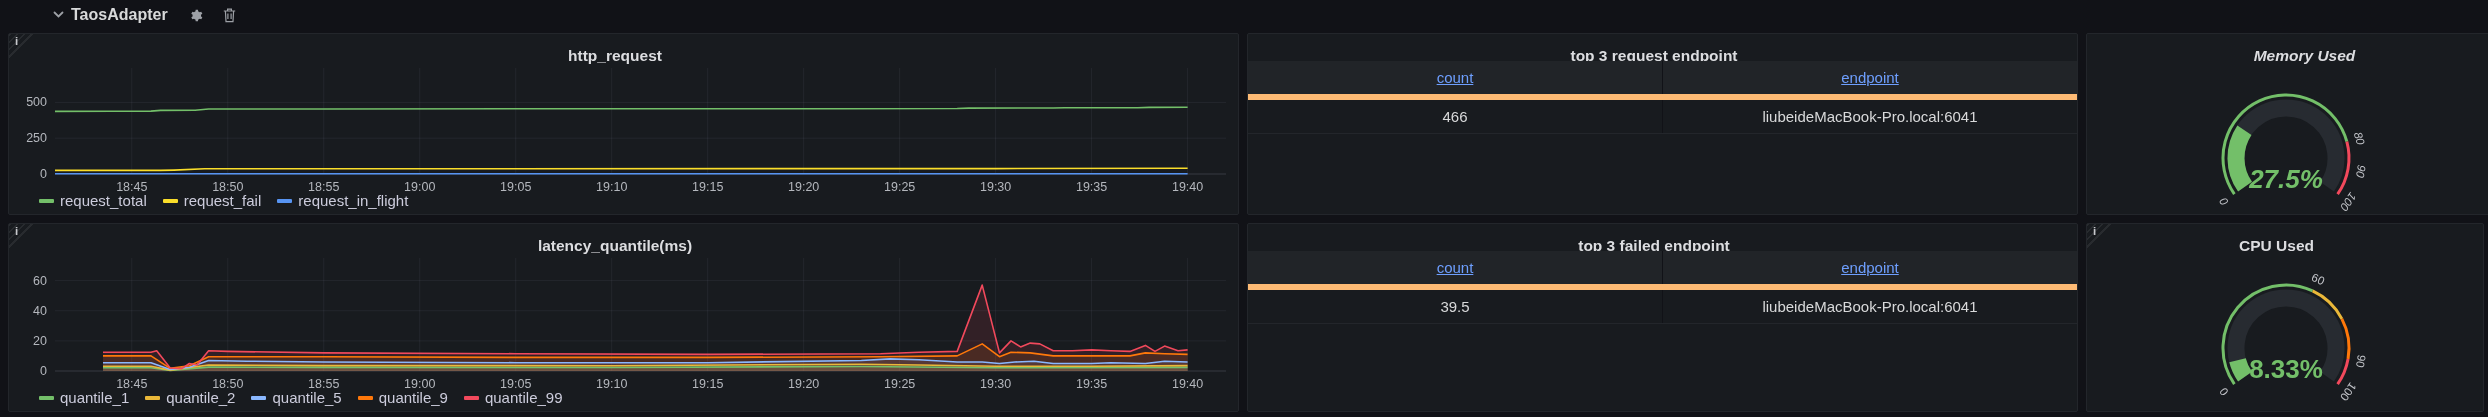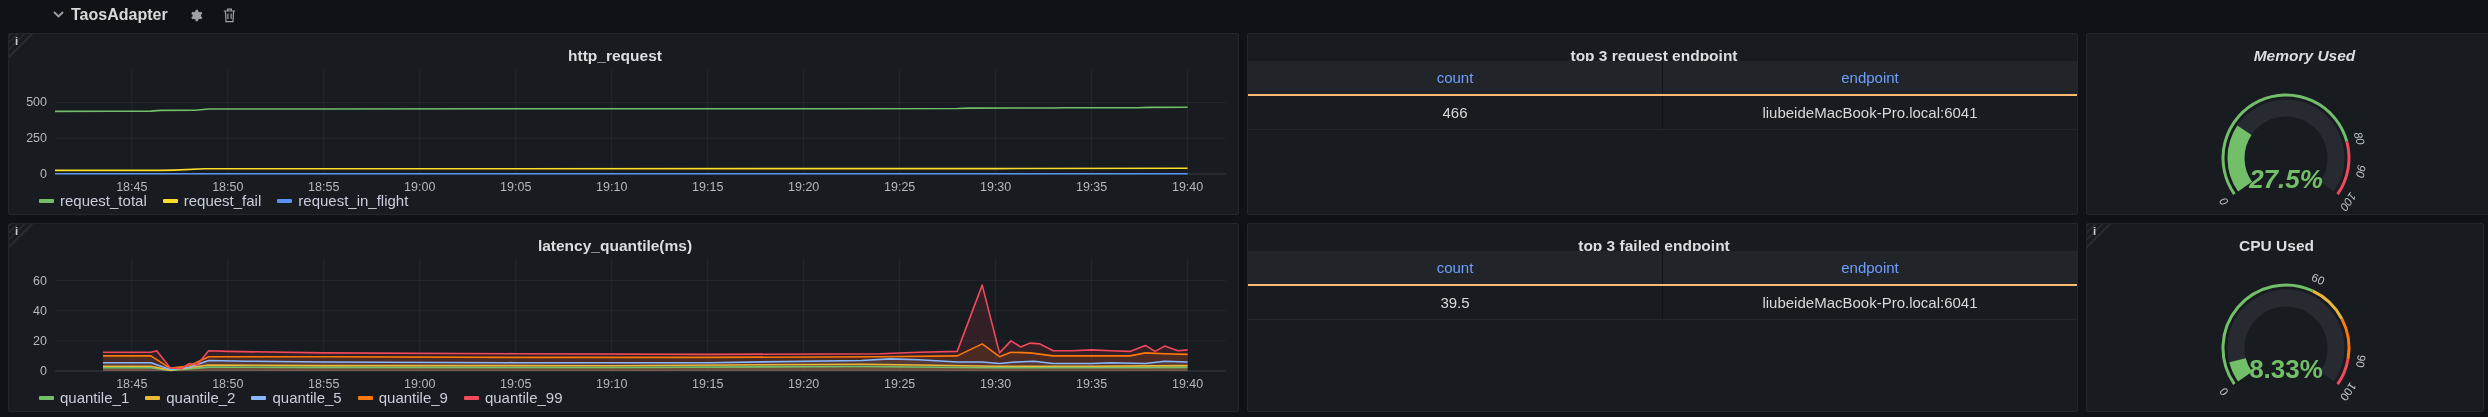--- a/index.html
+++ b/index.html
@@ -26,24 +26,24 @@
   svg text.gauge-value { font-size:26px; font-weight:700; font-family:"Liberation Sans","DejaVu Sans",sans-serif; }
 
   .chart-svg { position:absolute; left:0; }
   .legend { position:absolute; left:30px; bottom:5px; display:flex; gap:16px; align-items:center; }
   .legend-item { display:flex; align-items:center; gap:6px; font-size:15px; color:#ccccdc; cursor:pointer; }
   .swatch { width:15px; height:4px; border-radius:1px; }
 
   
   .gtable { position:absolute; top:27px; left:0; right:0; }
   .t-head { display:flex; background:#212428; }
-  .t-row  { display:flex; border-top:2px solid #fdba74; border-bottom:1px solid #23262b; }
+  .t-row  { display:flex; border-top:6px solid #fdba74; border-bottom:1px solid #23262b; }
   .t-cell { flex:1; text-align:center; padding:8px 0; font-size:15px; }
   .t-cell:first-child { border-right:1px solid #111217; }
-  .t-head .t-cell { color:#6e9fff; cursor:pointer; }
+  .t-head .t-cell { color:#6e9fff; cursor:pointer;text-decoration:underline; }
   .t-row .t-cell { color:#d8d9da; }
 </style>
 </head>
 <body>
 
 <div class="canvas">
 
   <div class="row-header">
     <span class="chev">
       <svg width="11" height="8" viewBox="0 0 11 8">

